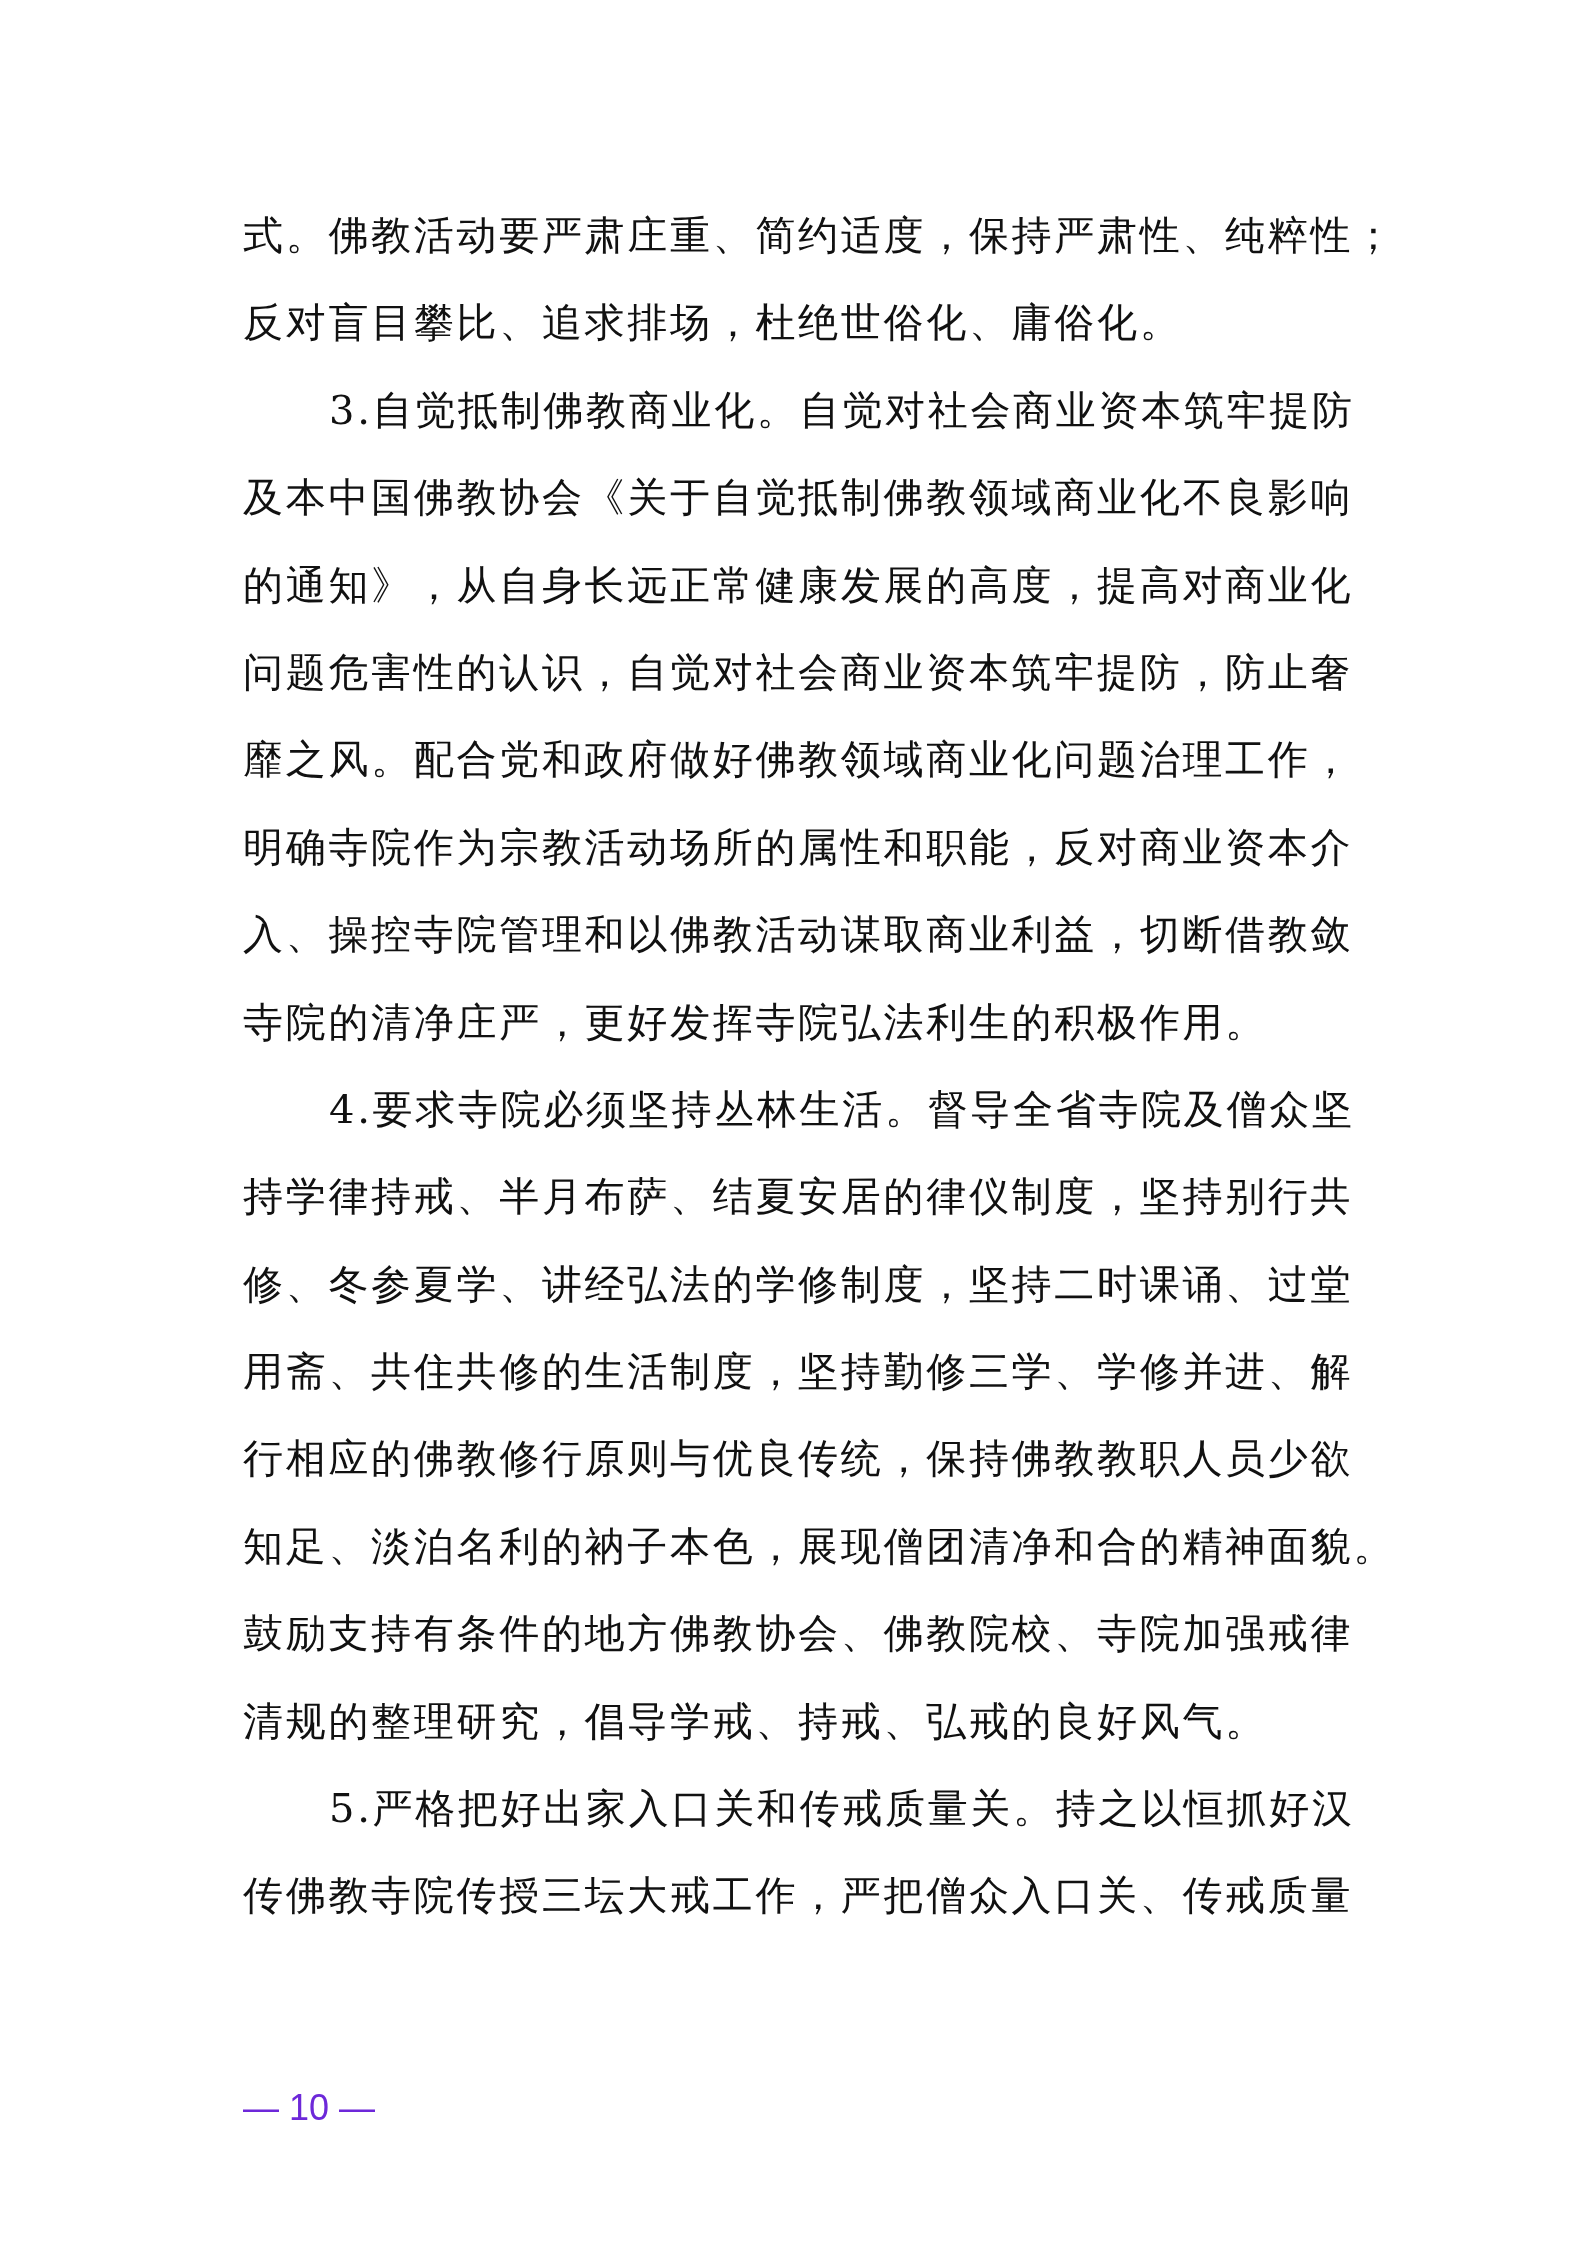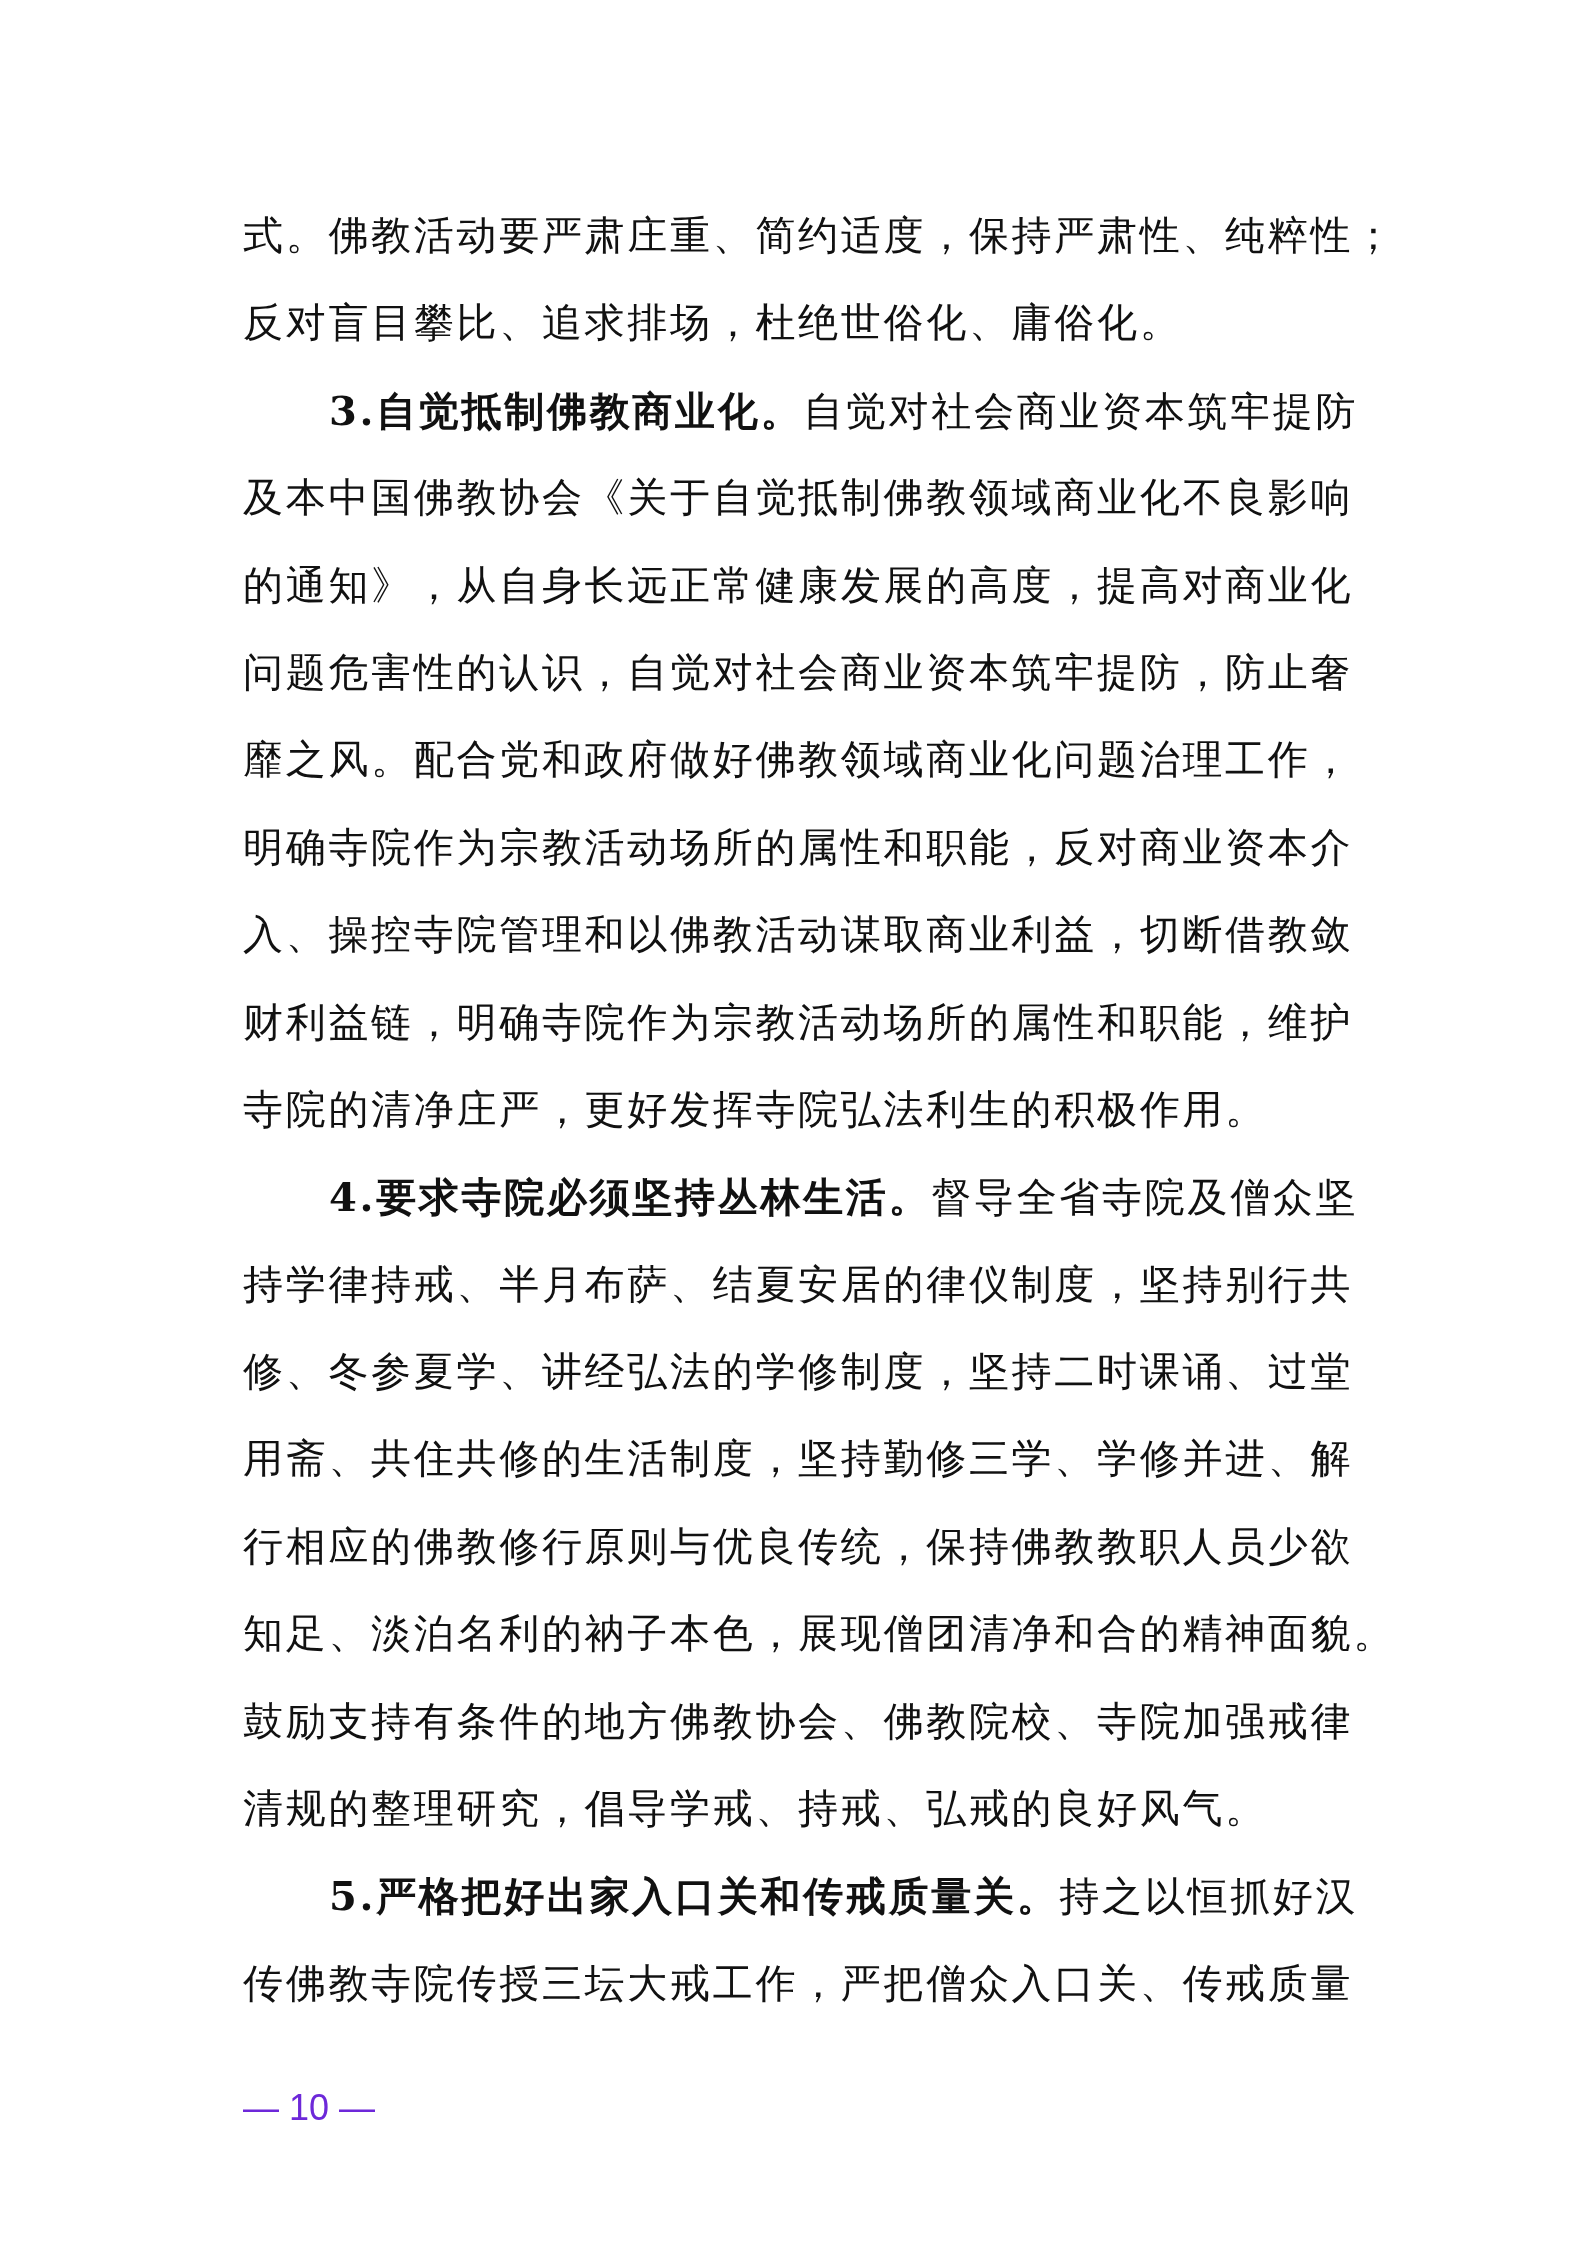--- a/index.html
+++ b/index.html
@@ -33,21 +33,21 @@
     line-height: 87.4px;
     font-size: 40px;
     letter-spacing: 2.7px;
     white-space: nowrap;
     overflow: visible;
   }
   .line.indent {
     padding-left: 86px;
   }
   .heading {
-    font-weight: bold;
+    font-weight: normal;
   }
   .page-number {
     position: absolute;
     left: 243px;
     top: 2084px;
     font-family: "Liberation Sans", sans-serif;
     font-size: 36px;
     line-height: 48px;
     color: #6d28d9;
     white-space: nowrap;
@@ -60,21 +60,20 @@
   <div class="body-text">
     <div class="line"><span>式。佛教活动要严肃庄重、简约适度，保持严肃性、纯粹性；</span></div>
     <div class="line"><span>反对盲目攀比、追求排场，杜绝世俗化、庸俗化。</span></div>
     <div class="line indent"><span class="heading">3.自觉抵制佛教商业化。</span><span>自觉对社会商业资本筑牢提防</span></div>
     <div class="line"><span>及本中国佛教协会《关于自觉抵制佛教领域商业化不良影响</span></div>
     <div class="line"><span>的通知》，从自身长远正常健康发展的高度，提高对商业化</span></div>
     <div class="line"><span>问题危害性的认识，自觉对社会商业资本筑牢提防，防止奢</span></div>
     <div class="line"><span>靡之风。配合党和政府做好佛教领域商业化问题治理工作，</span></div>
     <div class="line"><span>明确寺院作为宗教活动场所的属性和职能，反对商业资本介</span></div>
     <div class="line"><span>入、操控寺院管理和以佛教活动谋取商业利益，切断借教敛</span></div>
-    <div class="line"><span>财利益链，明确寺院作为宗教活动场所的属性和职能，维护</span></div>
     <div class="line"><span>寺院的清净庄严，更好发挥寺院弘法利生的积极作用。</span></div>
     <div class="line indent"><span class="heading">4.要求寺院必须坚持丛林生活。</span><span>督导全省寺院及僧众坚</span></div>
     <div class="line"><span>持学律持戒、半月布萨、结夏安居的律仪制度，坚持别行共</span></div>
     <div class="line"><span>修、冬参夏学、讲经弘法的学修制度，坚持二时课诵、过堂</span></div>
     <div class="line"><span>用斋、共住共修的生活制度，坚持勤修三学、学修并进、解</span></div>
     <div class="line"><span>行相应的佛教修行原则与优良传统，保持佛教教职人员少欲</span></div>
     <div class="line"><span>知足、淡泊名利的衲子本色，展现僧团清净和合的精神面貌。</span></div>
     <div class="line"><span>鼓励支持有条件的地方佛教协会、佛教院校、寺院加强戒律</span></div>
     <div class="line"><span>清规的整理研究，倡导学戒、持戒、弘戒的良好风气。</span></div>
     <div class="line indent"><span class="heading">5.严格把好出家入口关和传戒质量关。</span><span>持之以恒抓好汉</span></div>

